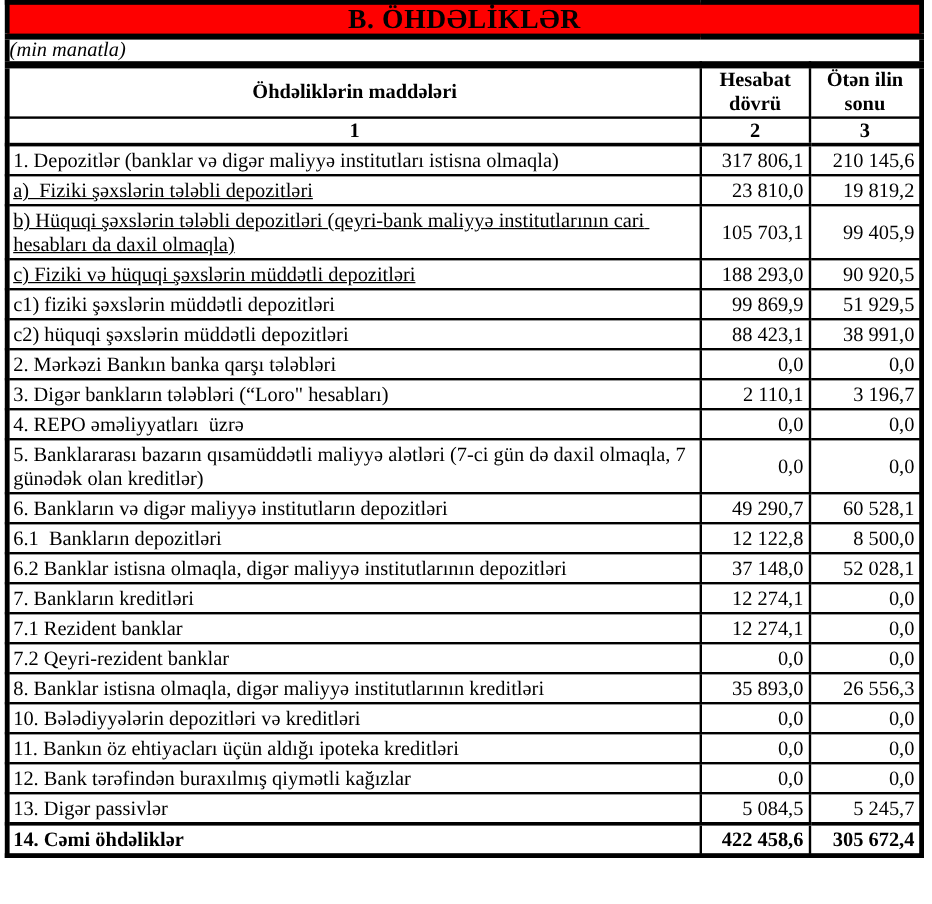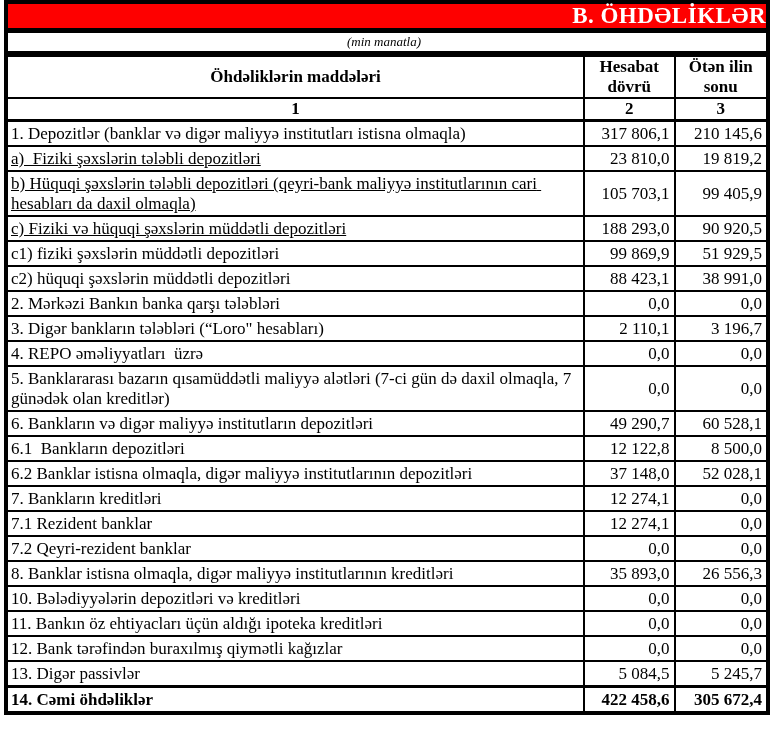--- a/index.html
+++ b/index.html
@@ -28,37 +28,37 @@
   }
   col.c-label { width: 575px; }
   col.c-cur   { width: 90px; }
   col.c-prev  { width: 93px; }
 
   td { box-sizing: border-box; }
 
   
   tr.title-row td {
     background: #fe0000;
-    color: #ffffff;
+    color: #000000;
     font-weight: bold;
     font-size: 23px;
     line-height: 24px;
     height: 24px;
-    text-align: right;
+    text-align: center;
     letter-spacing: 0.5px;
     padding: 0;
     border-bottom: 5px solid #000000;
   }
   
   tr.unit-row td {
     font-style: italic;
-    font-size: 13px;
+    font-size: 17px;
     line-height: 18px;
     height: 18px;
-    text-align: center;
+    text-align: left;
     padding: 0 6px 0 0;
     border-bottom: 6px solid #000000;
   }
   
   tr.header-row td {
     font-weight: bold;
     font-size: 17px;
     line-height: 20px;
     height: 42px;
     text-align: center;

